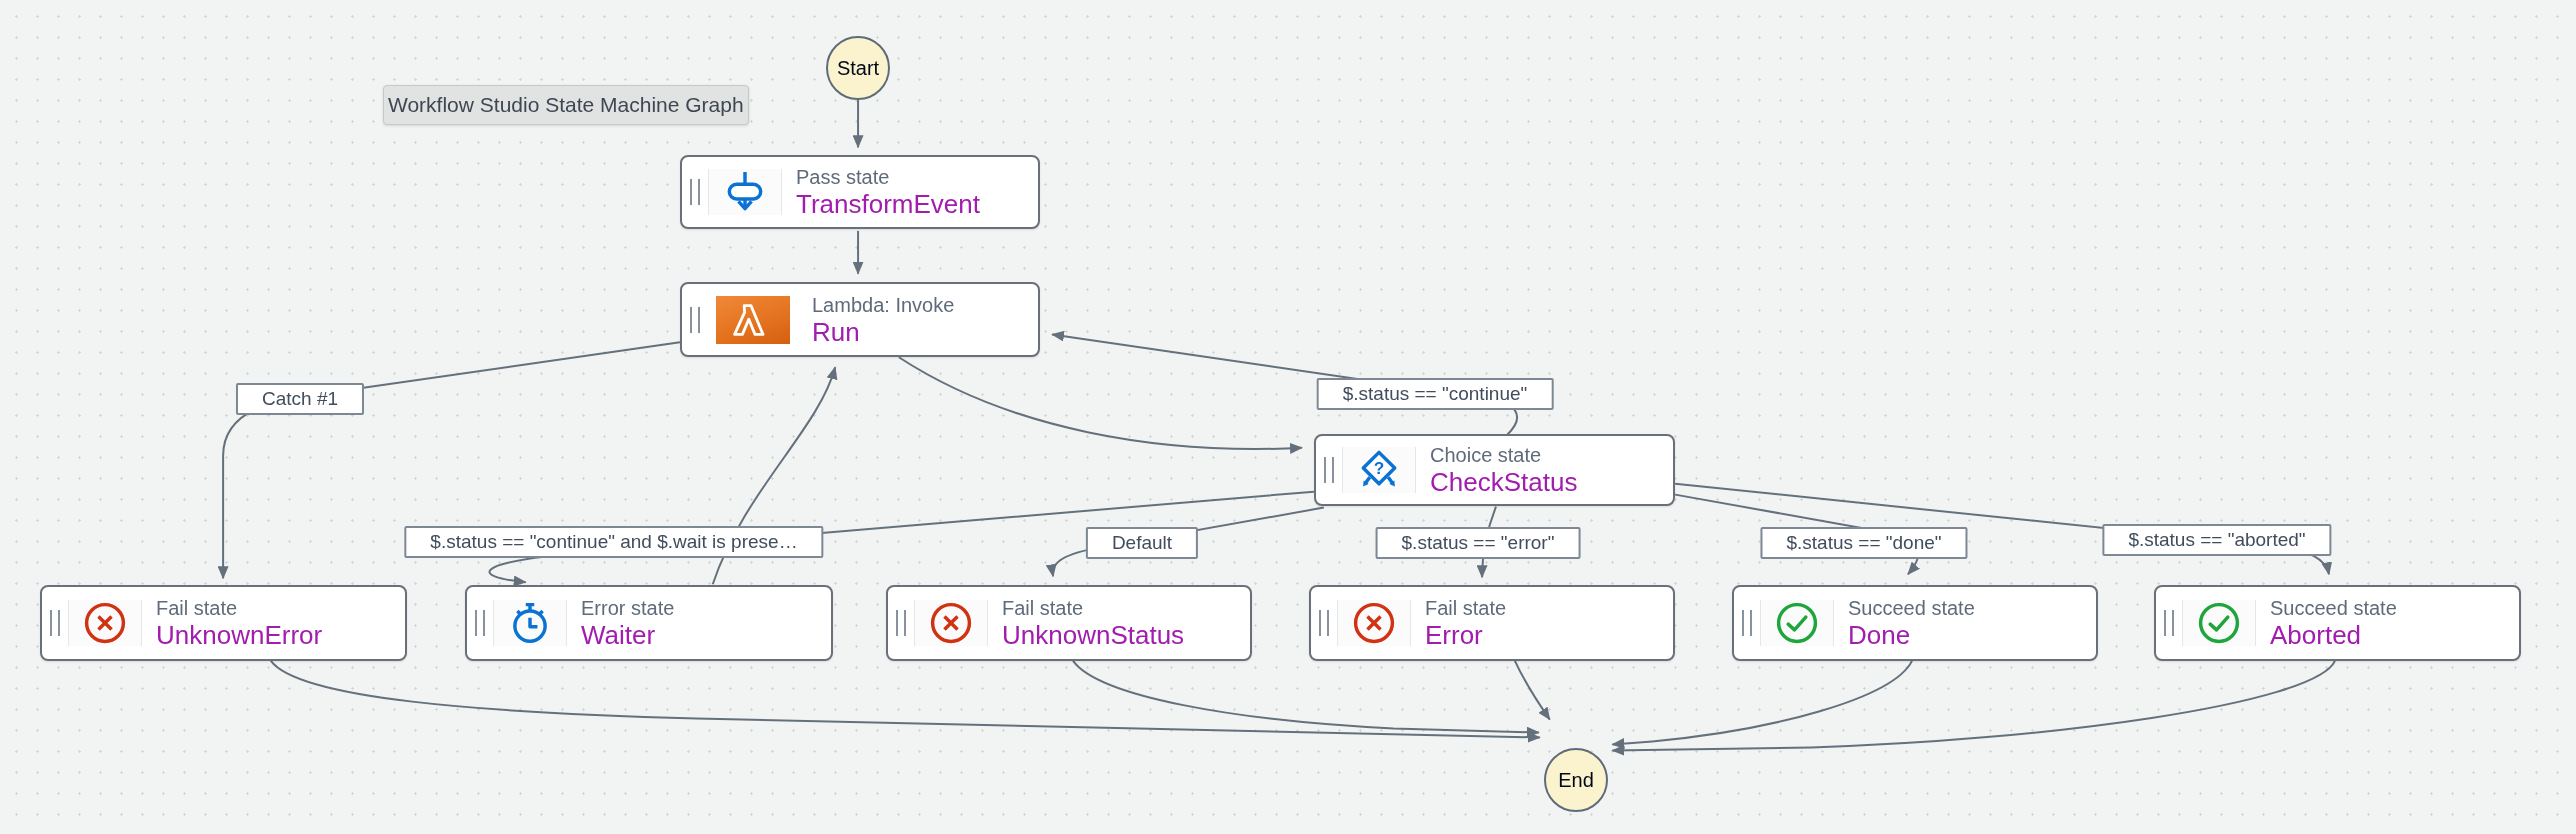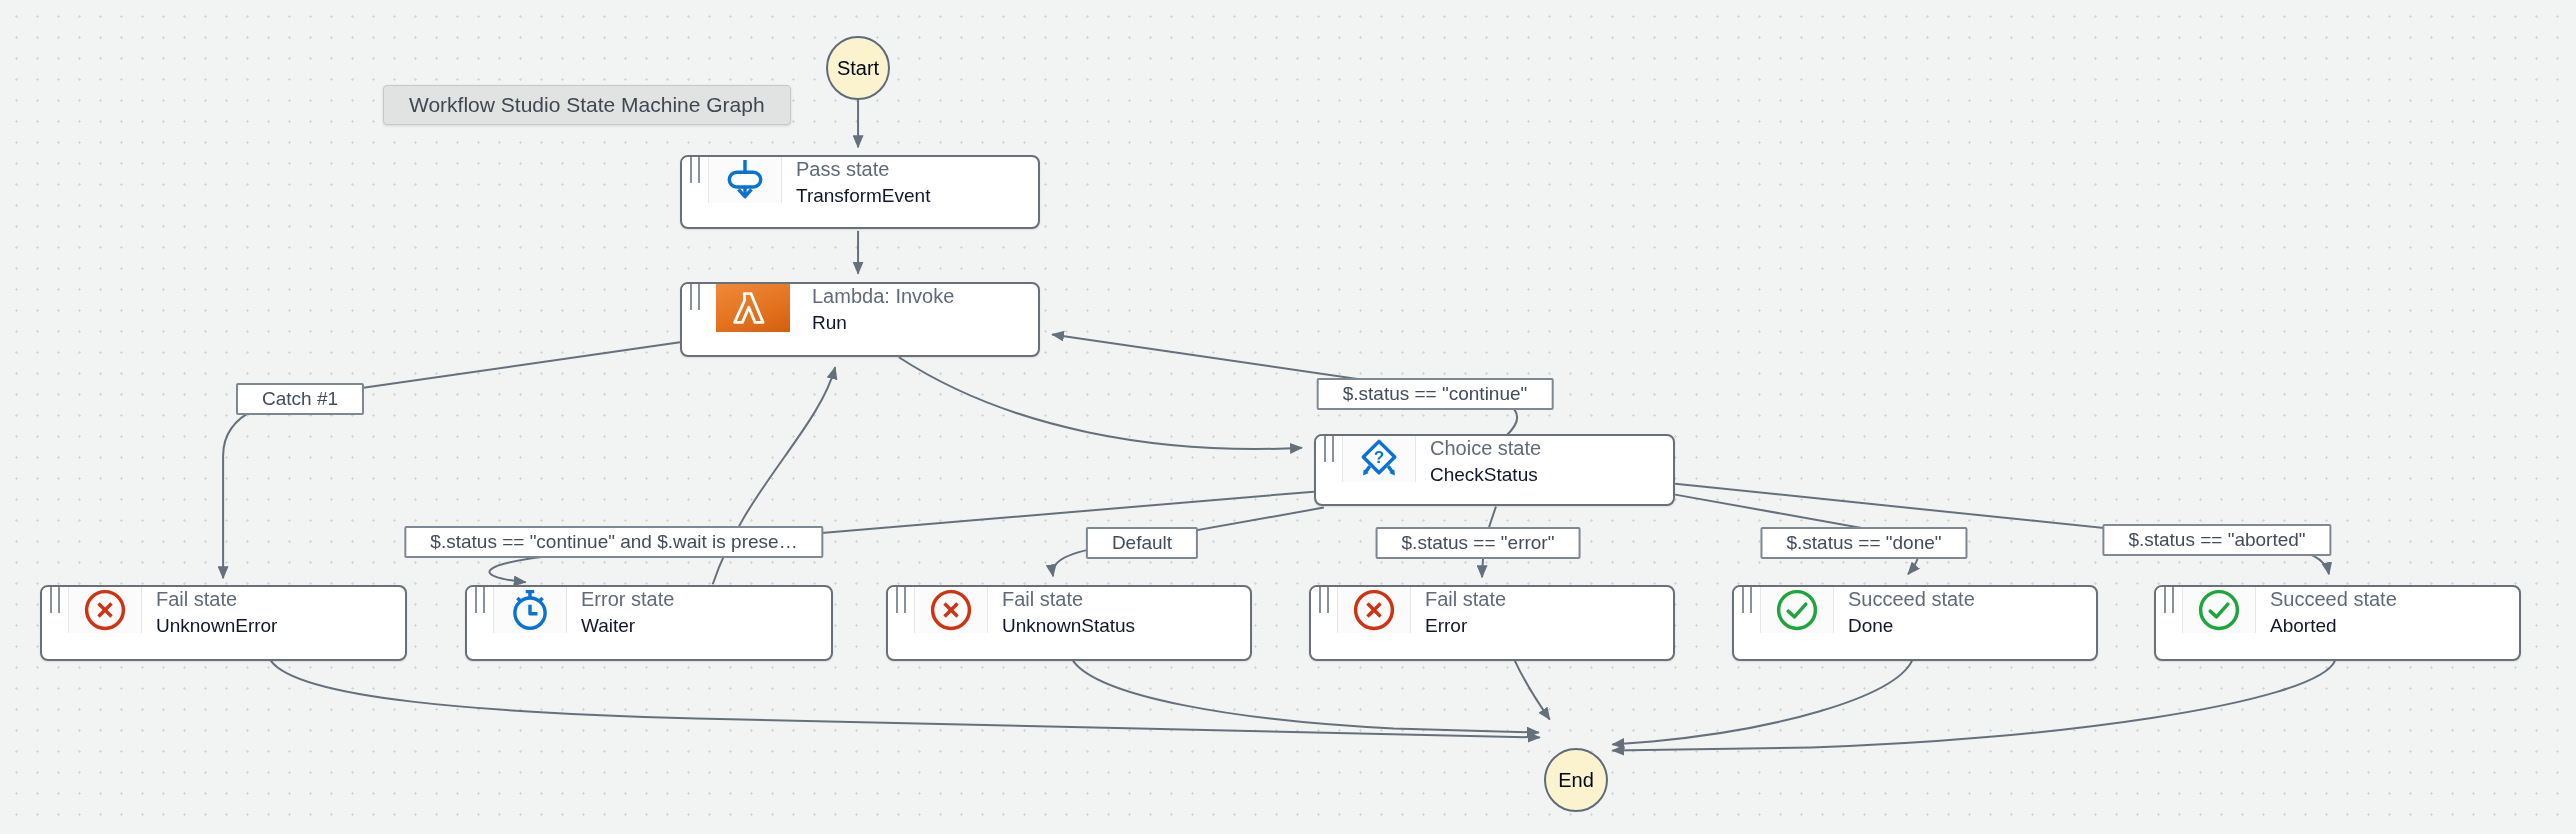--- a/index.html
+++ b/index.html
@@ -17,49 +17,49 @@
     position:absolute;z-index:3;width:64px;height:64px;border-radius:50%;
     background:#faf3cd;border:2px solid #5f6b7a;box-sizing:border-box;
     display:flex;align-items:center;justify-content:center;
     font-size:20px;color:#000716;
   }
 
   
   .node{
     position:absolute;z-index:3;height:76px;box-sizing:border-box;
     background:#ffffff;border:2px solid #697079;border-radius:8px;
-    display:flex;align-items:flex-start;overflow:hidden;
+    display:flex;align-items:center;overflow:hidden;
     box-shadow:0 1px 2px rgba(15,20,26,0.10);
   }
   .handle{width:26px;display:flex;align-items:center;justify-content:center;background:#fff;cursor:grab;}
   .grip{width:6px;height:26px;border-left:2.5px solid #87929e;border-right:2.5px solid #87929e;}
   .iconcell{
     width:72px;display:flex;align-items:center;justify-content:center;
     background:#fbfbfb;border-left:1px solid #e4e7e7;border-right:1px solid #e4e7e7;
   }
   .iconcell.lambda{
     background:linear-gradient(160deg,#f0893a 0%,#e4731f 55%,#d55f10 100%);
     border-left:none;border-right:none;width:74px;
   }
   .txt{display:flex;flex-direction:column;justify-content:center;padding-left:14px;min-width:0;}
   .tlabel{font-size:20px;line-height:24px;color:#5f6b7a;white-space:nowrap;}
-  .tname{font-size:19px;line-height:30px;color:#0f172a;white-space:nowrap;}
+  .tname{font-size:26px;line-height:30px;color:#a21caf;white-space:nowrap;}
 
   
   .edge-label{
     position:absolute;z-index:2;transform:translate(-50%,-50%);
     background:#ffffff;border:2px solid #7d8894;border-radius:2px;
     padding:3px 24px;font-size:19px;color:#414d5c;white-space:nowrap;
   }
 
   
   .tooltip{
     position:absolute;z-index:4;left:383px;top:85px;
     background:#e1e2e2;border:1px solid #c6c8c9;border-radius:4px;
-    padding:7px 25px;font-size:21px;color:#3f4753;white-space:nowrap;
+    padding:7px 4px;font-size:21px;color:#3f4753;white-space:nowrap;
     box-shadow:0 1px 3px rgba(0,0,0,0.12);
   }
 </style>
 </head>
 <body>
 
 <div id="canvas">
 
   <svg class="edges" width="2576" height="834" viewBox="0 0 2588 838">
     <defs>

